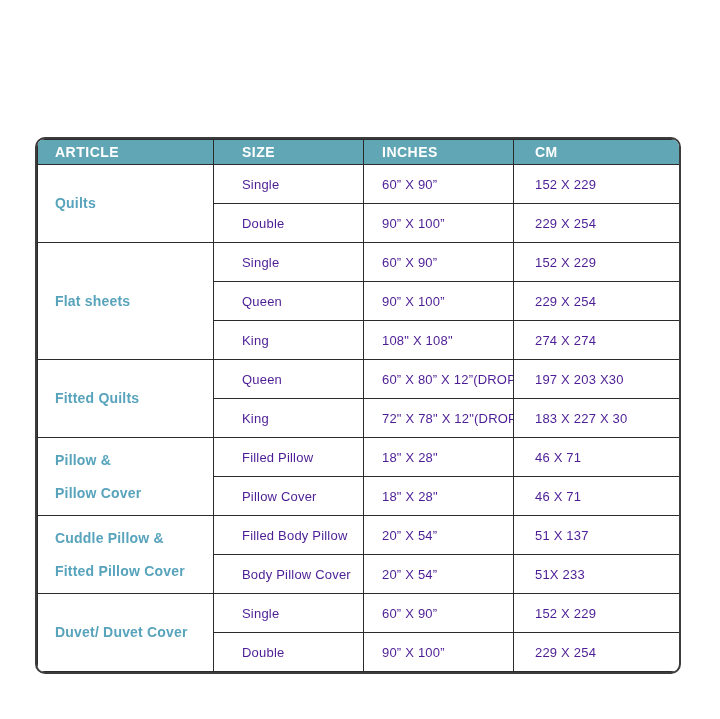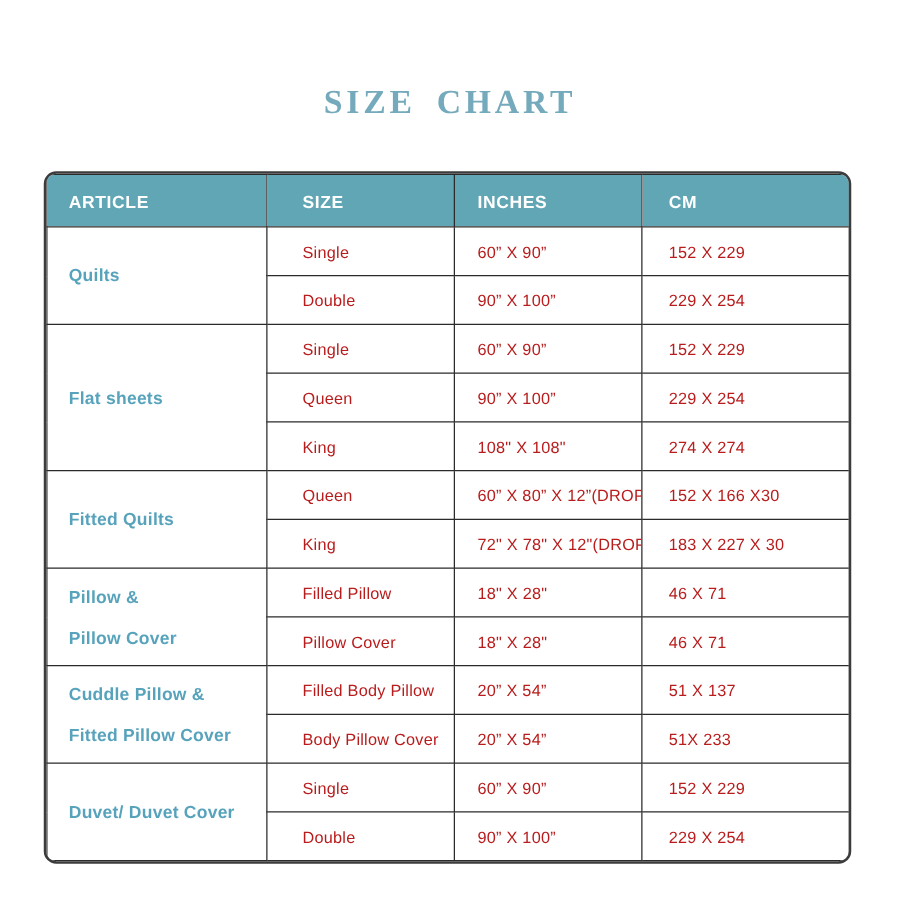--- a/index.html
+++ b/index.html
@@ -15,40 +15,39 @@
                 border:2px solid #3c3c3c; border-radius:10px; overflow:hidden;
                 background:#ffffff; }
 
   table { border-collapse:collapse; width:100%; table-layout:fixed; }
   col.w-article { width:176px; } col.w-size { width:150px; }
   col.w-inches  { width:150px; } col.w-cm   { width:166px; }
 
   th, td { border:1px solid #2b2b2b; text-align:left; vertical-align:middle;
            white-space:nowrap; overflow:hidden; }
 
-  thead th { background:#61A6B5; color:#ffffff; height:42px; font-size:14px;
+  thead th { background:#61A6B5; color:#ffffff; height:25px; font-size:14px;
              font-weight:700; letter-spacing:0.5px; }
 
-  tbody td { height:39px; font-size:13px; font-weight:500; color:#b91c1c;
+  tbody td { height:39px; font-size:13px; font-weight:500; color:#4c1d95;
              letter-spacing:0.2px; }
 
   .c-article { padding-left:17px; }
   .c-size    { padding-left:28px;margin-top:36px; }
   .c-inches  { padding-left:18px; }
   .c-cm      { padding-left:21px; }
 
   td.cell-article { color:#57A3BC; font-weight:700; font-size:14px; letter-spacing:0.2px;margin-top:18px; }
   td.cell-article .article-line { display:block; line-height:33px; }
 </style>
 </head>
 <body>
 
 <div class="page">
 
-  <h1 class="title">SIZE CHART</h1>
 
   <div class="table-wrap">
     <table>
       <colgroup>
         <col class="w-article">
           <col class="w-size">
           <col class="w-inches">
           <col class="w-cm">
       </colgroup>
       <thead>
@@ -93,21 +92,21 @@
           <td class="c-inches">108" X 108"</td>
           <td class="c-cm">274 X 274</td>
         </tr>
 
         <tr>
           <td class="cell-article c-article" rowspan="2">
             <span class="article-line">Fitted Quilts</span>
           </td>
           <td class="c-size">Queen</td>
           <td class="c-inches">60” X 80” X 12”(DROP)</td>
-          <td class="c-cm">152 X 166 X30</td>
+          <td class="c-cm">197 X 203 X30</td>
         </tr>
         <tr>
           <td class="c-size">King</td>
           <td class="c-inches">72" X 78" X 12"(DROP)</td>
           <td class="c-cm">183 X 227 X 30</td>
         </tr>
 
         <tr>
           <td class="cell-article c-article" rowspan="2">
             <span class="article-line">Pillow &amp;</span>

